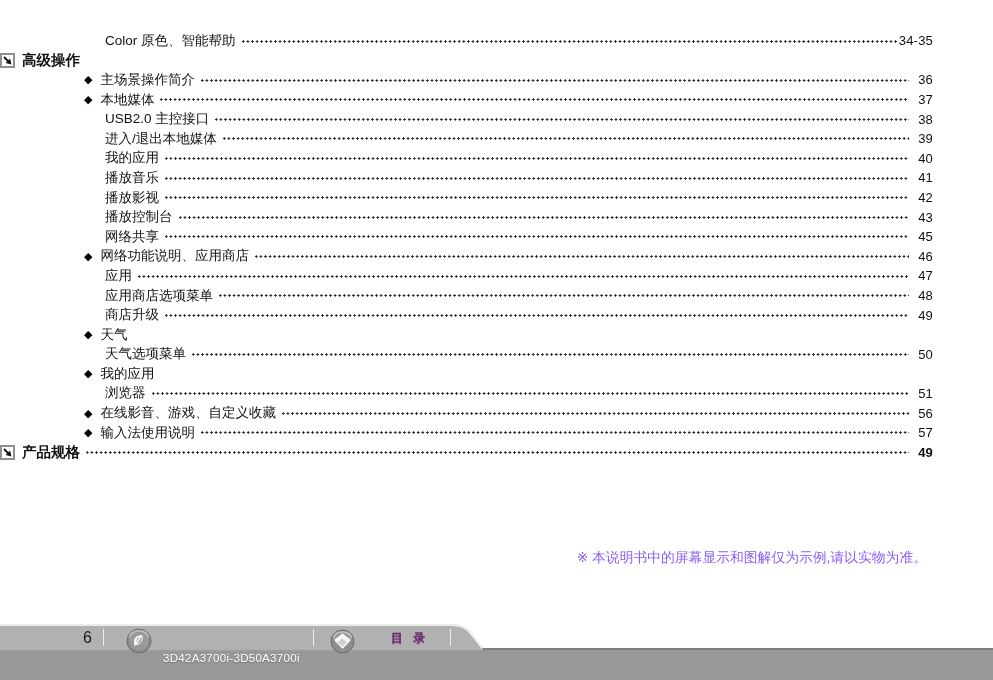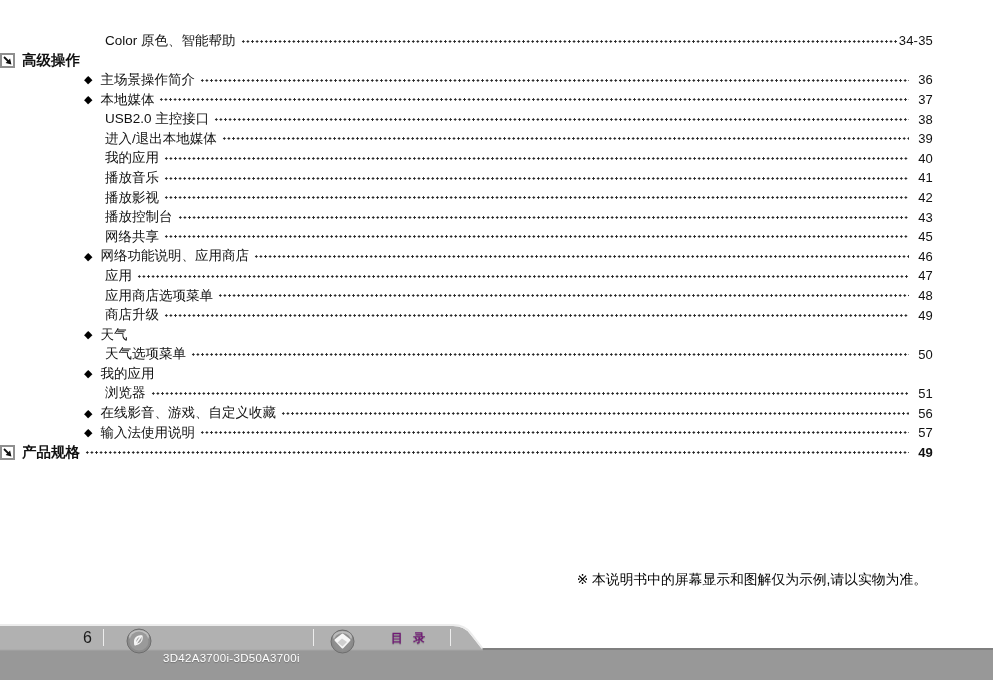--- a/index.html
+++ b/index.html
@@ -20,21 +20,21 @@
   .row.section{font-weight:bold;font-size:14.5px;}
   .row.sub1{padding-left:84px;}
   .row.sub2{padding-left:105px;}
   .mark{
     display:inline-flex;align-items:center;justify-content:center;
     width:15px;height:15px;box-sizing:border-box;border:2px solid #8f8f8f;
     margin-right:7px;background:#fff;flex:0 0 auto;
   }
   .diamond{font-size:11px;margin-right:8px;line-height:1;flex:0 0 auto;color:#000;}
   
-  .note{position:absolute;top:571px;right:66px;font-size:13.8px;color:#000000;}
+  .note{position:absolute;top:549px;right:66px;font-size:13.8px;color:#8b5cf6;}
   
   .bar-dark{
     position:absolute;left:0;top:648px;width:100%;height:32px;box-sizing:border-box;
     background:#989898;border-top:2px solid #7f7f7f;
   }
   .tab-svg{position:absolute;left:0;top:622px;}
   .footer-content{position:absolute;left:0;top:626px;width:470px;height:24px;}
   .fpage{
     position:absolute;left:50px;top:0;width:42px;height:24px;line-height:24px;
     text-align:right;font-size:16px;color:#1a1a1a;

